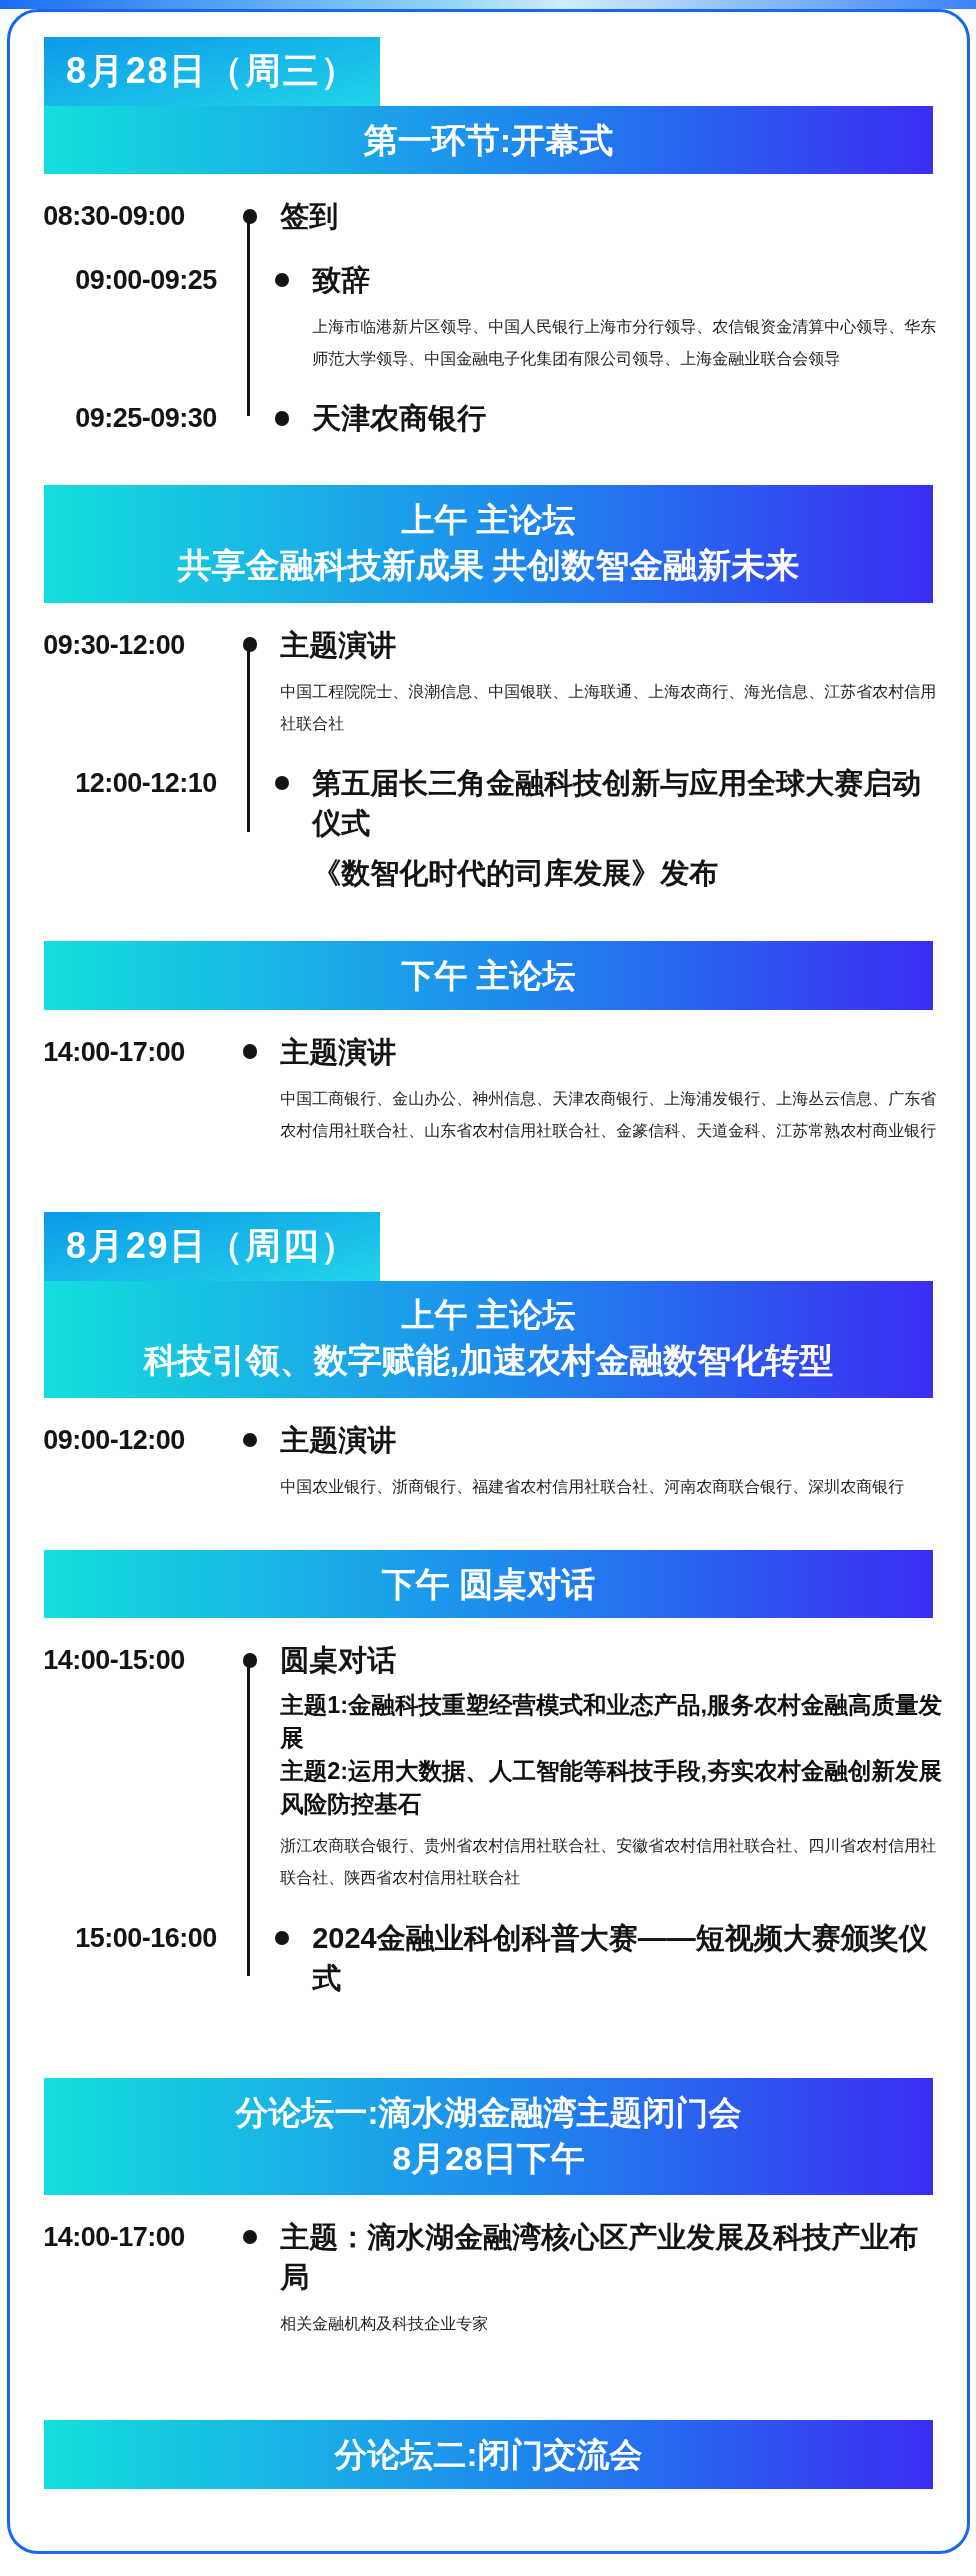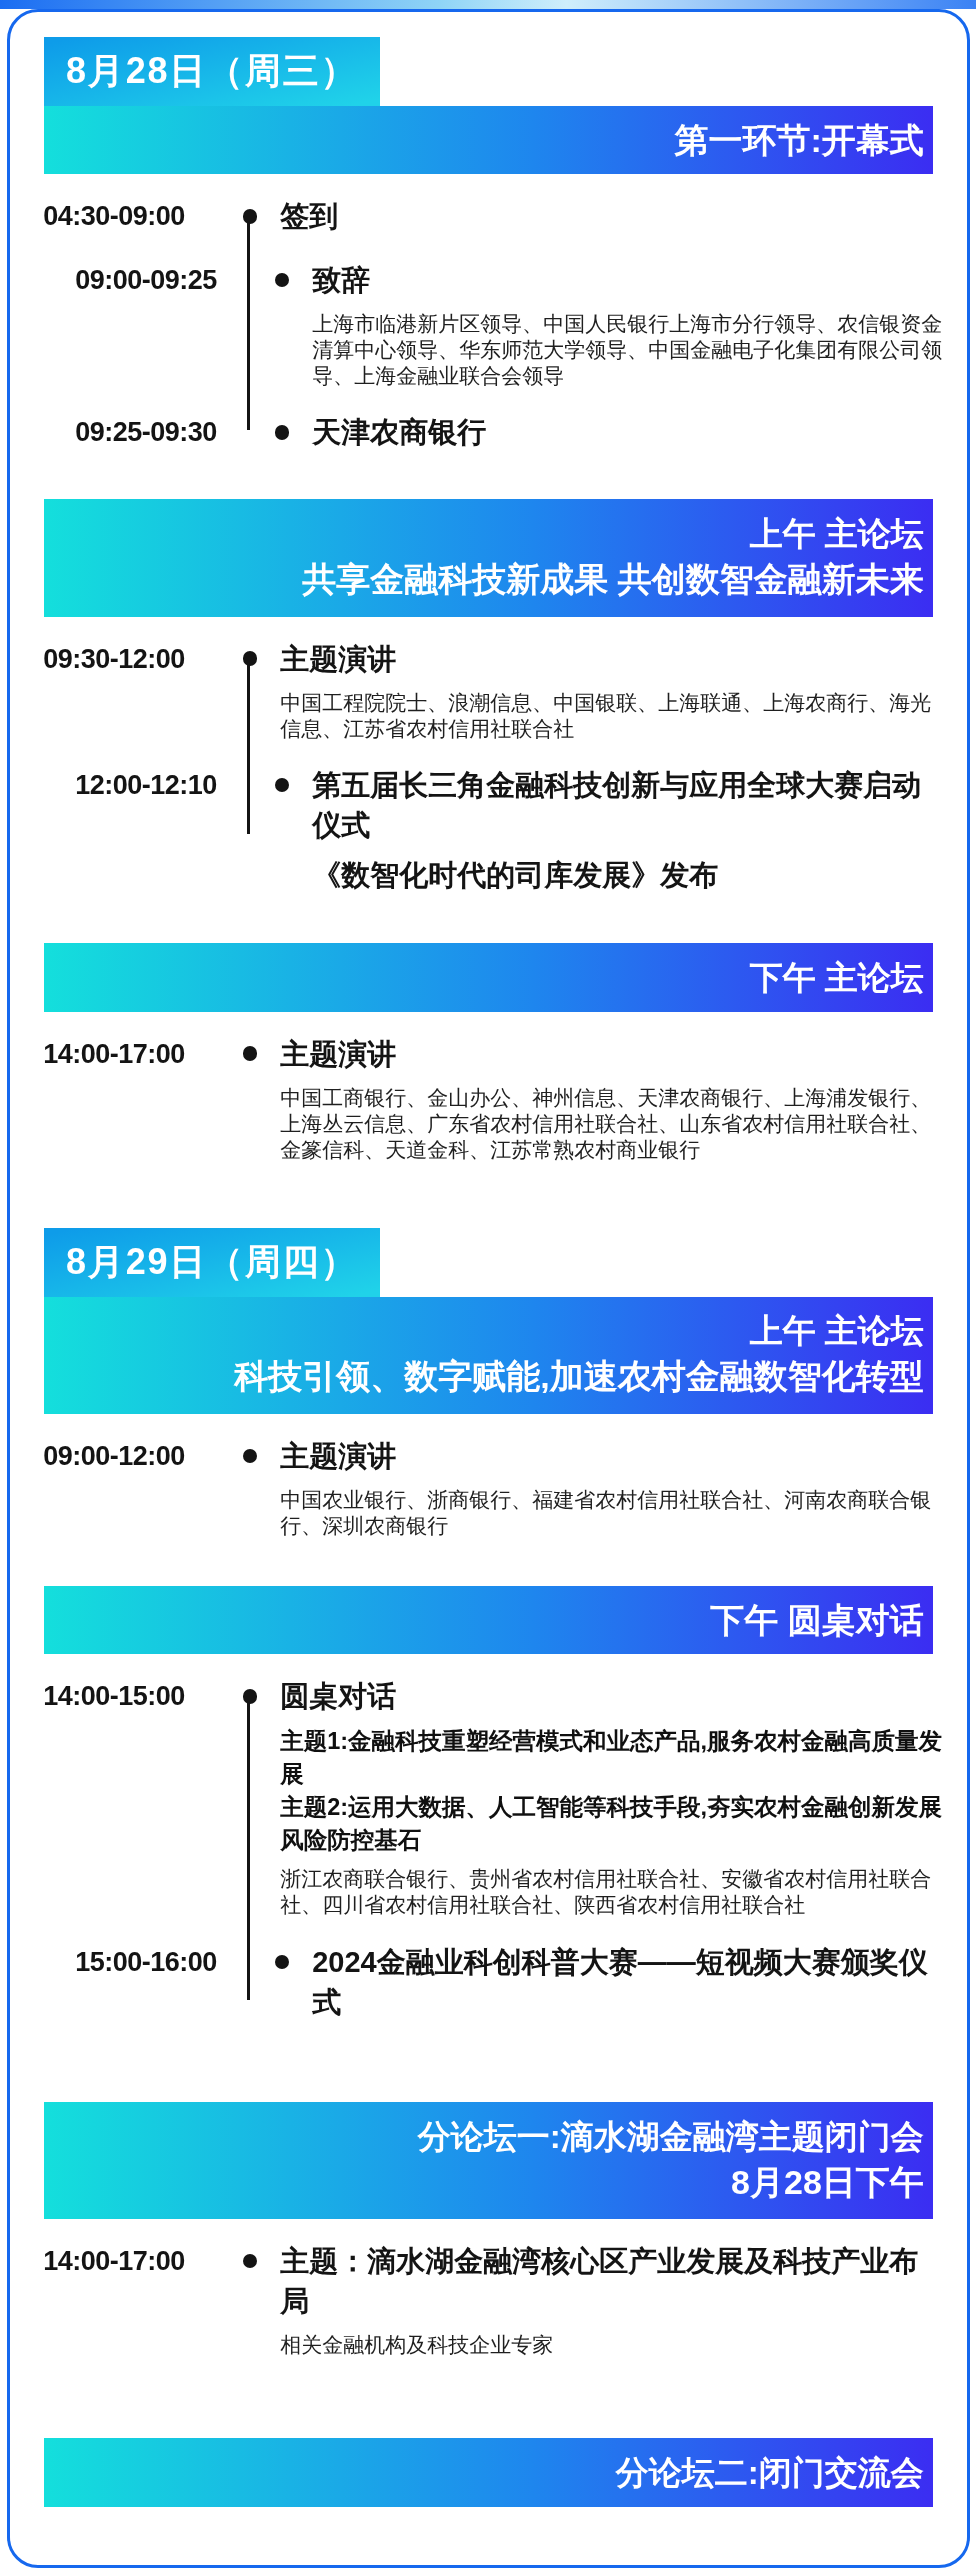--- a/index.html
+++ b/index.html
@@ -27,21 +27,21 @@
     width:336px; height:69px;
     background:linear-gradient(168deg,#0e9ce9 5%,#20d2e9 95%);
     color:#ffffff; font-weight:bold; font-size:36px;
     display:flex; align-items:center; justify-content:center;
     letter-spacing:1.8px;
   }
   
   .banner {
     margin:0 34px;
     background:linear-gradient(90deg,#14dfdc 0%,#1e86ee 55%,#3b2df2 100%);
-    color:#ffffff; text-align:right; font-weight:bold;
+    color:#ffffff; text-align:center; font-weight:bold;
     padding:12.7px 9px;
   }
   .banner .line1 { font-size:33px; line-height:43px; }
   .banner .line2 { font-size:34px; line-height:49px; }
   .banner.single .line1 { font-size:34px; line-height:43px; }
   .gap-md { margin-top:47px; }
   .gap-lg { margin-top:80px; }
   .gap-day { margin-top:65px; }
   
   .group { position:relative; margin-top:22px; }
@@ -59,21 +59,21 @@
     letter-spacing:-0.5px; white-space:nowrap;
   }
   .dot-col { width:60px; flex:0 0 60px; display:flex; justify-content:center; position:relative; z-index:2; }
   .dot {
     width:14.5px; height:14.5px; border-radius:50%; background:#141414;
     margin-top:12.7px;
   }
   .content { flex:1; min-width:0; }
   .evt-title { font-weight:bold; font-size:29px; line-height:40px; }
   .evt-title2 { font-weight:bold; font-size:29px; line-height:42px; margin-top:9px; }
-  .evt-desc { font-size:21px; line-height:26px; margin-top:11px; color:#1f1f1f; }
+  .evt-desc { font-size:16px; line-height:32px; margin-top:11px; color:#1f1f1f; }
   .evt-topic { font-weight:bold; font-size:23.5px; line-height:33px; color:#101010; }
   .topics { margin-top:9px; }
 </style>
 </head>
 <body>
 
 <div class="top-strip"></div>
 
 <div class="card">
 
@@ -81,21 +81,21 @@
     <span>8月28日（周三）</span>
   </div>
 
   <div class="banner single">
     <div class="line1">第一环节:开幕式</div>
   </div>
 
   <div class="group">
     <div class="vline to-short-last"></div>
     <div class="row">
-      <div class="time">04:30-09:00</div>
+      <div class="time">08:30-09:00</div>
       <div class="dot-col">
           <span class="dot"></span>
         </div>
       <div class="content">
         <div class="evt-title">签到</div>
       </div>
     </div>
     <div class="row">
       <div class="time">09:00-09:25</div>
       <div class="dot-col">

